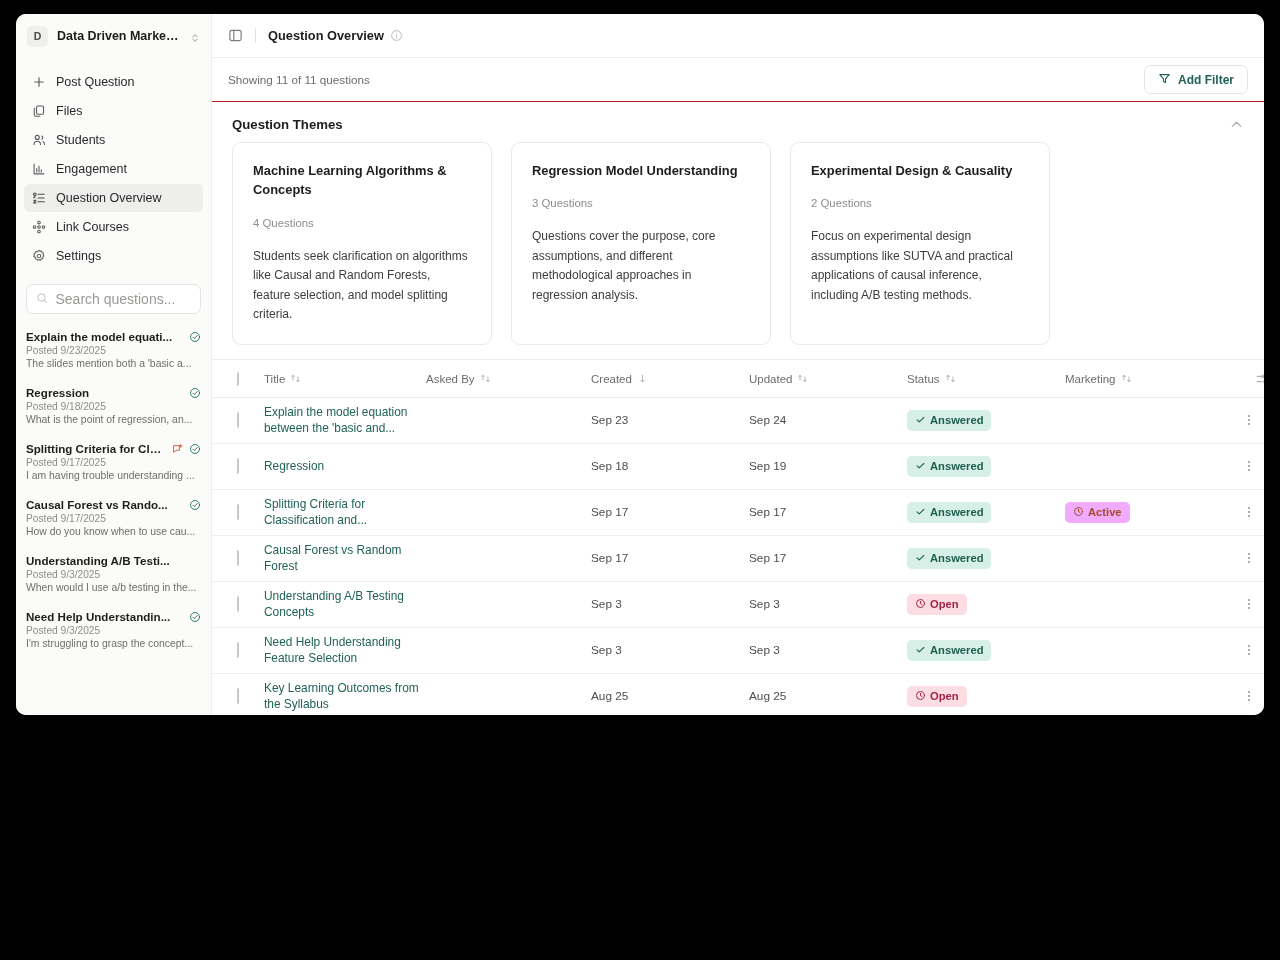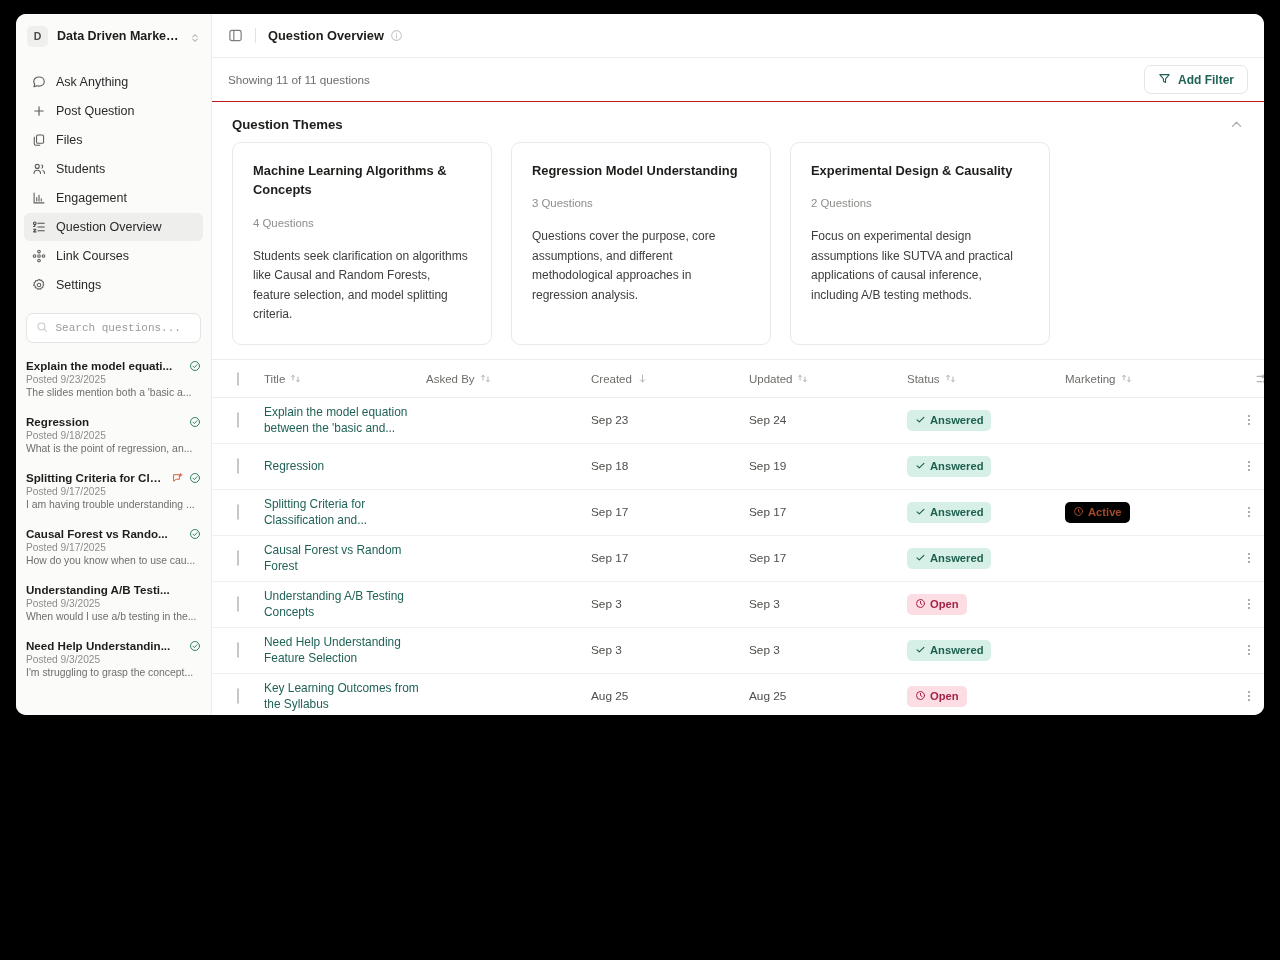--- a/index.html
+++ b/index.html
@@ -65,21 +65,21 @@
   .search-box {
     display: flex; align-items: center; gap: 7px;
     height: 30px; padding: 0 9px;
     background: #fff;
     border: 1px solid #e4e4e2;
     border-radius: 7px;
   }
   .search-box svg { width: 12.5px; height: 12.5px; flex:0 0 12.5px; opacity: .45; }
   .search-box input {
     border: 0; outline: 0; background: transparent;
-    font-family: Liberation Mono, monospace; font-size: 11px; color: #2b2b2b; width: 100%;
+    font-family: Liberation Sans, sans-serif; font-size: 14px; color: #2b2b2b; width: 100%;
   }
   .search-box input::placeholder { color: #9a9a97; }
 
   .qlist { flex: 1; overflow: hidden; padding: 0 0 4px 0; }
   .qitem {
     padding: 8px 10px 9px 10px;
     cursor: pointer;
     border-bottom: 0;
   }
   .qitem-top { display: flex; align-items: center; gap: 5px; }
@@ -195,21 +195,21 @@
 
   .badge {
     display: inline-flex; align-items: center; gap: 4px;
     height: 21px; padding: 0 8px;
     border-radius: 5px;
     font-size: 11.2px; font-weight: 600;
   }
   .badge svg { width: 11px; height: 11px; }
   .badge-answered { background: #d6f0e7; color: #1d5e4e; }
   .badge-open { background: #fcdde4; color: #a32344; }
-  .badge-active { background: #000000; color: #a5492a; }
+  .badge-active { background: #f0abfc; color: #a5492a; }
 
   .kebab { width: 16px; height: 16px; display:flex; align-items:center; justify-content:center; cursor:pointer; opacity:.62; }
   .kebab svg { width:14px; height:14px; }
   .hdr-settings { display:flex; align-items:center; justify-content:center; opacity:.55; }
   .hdr-settings svg { width: 14px; height: 14px; }
 </style>
 </head>
 <body>
 
 <div class="app">
@@ -221,28 +221,20 @@
       <div class="ws-name">Data Driven Marketing</div>
       <span class="ws-chev">
         <svg viewBox="0 0 16 16" fill="none" stroke="#777" stroke-width="1.4" stroke-linecap="round" stroke-linejoin="round">
           <path d="M5 6.5L8 3.5L11 6.5"></path>
             <path d="M5 9.5L8 12.5L11 9.5"></path>
         </svg>
       </span>
     </div>
 
     <nav class="nav">
-      <div class="nav-item">
-        <span class="nav-ico">
-          <svg viewBox="0 0 16 16" fill="none" stroke="#3b3b3b" stroke-width="1.3" stroke-linecap="round" stroke-linejoin="round">
-            <path d="M14 7.5c0 3-2.7 5.2-6 5.2-.8 0-1.6-.1-2.3-.4L2.2 13.4l1-2.8C2.4 9.7 2 8.6 2 7.5 2 4.5 4.7 2.3 8 2.3s6 2.2 6 5.2z"></path>
-          </svg>
-        </span>
-        <span>Ask Anything</span>
-      </div>
 
       <div class="nav-item">
         <span class="nav-ico">
           <svg viewBox="0 0 16 16" fill="none" stroke="#3b3b3b" stroke-width="1.35" stroke-linecap="round">
             <path d="M8 3.2v9.6M3.2 8h9.6"></path>
           </svg>
         </span>
         <span>Post Question</span>
       </div>
 

